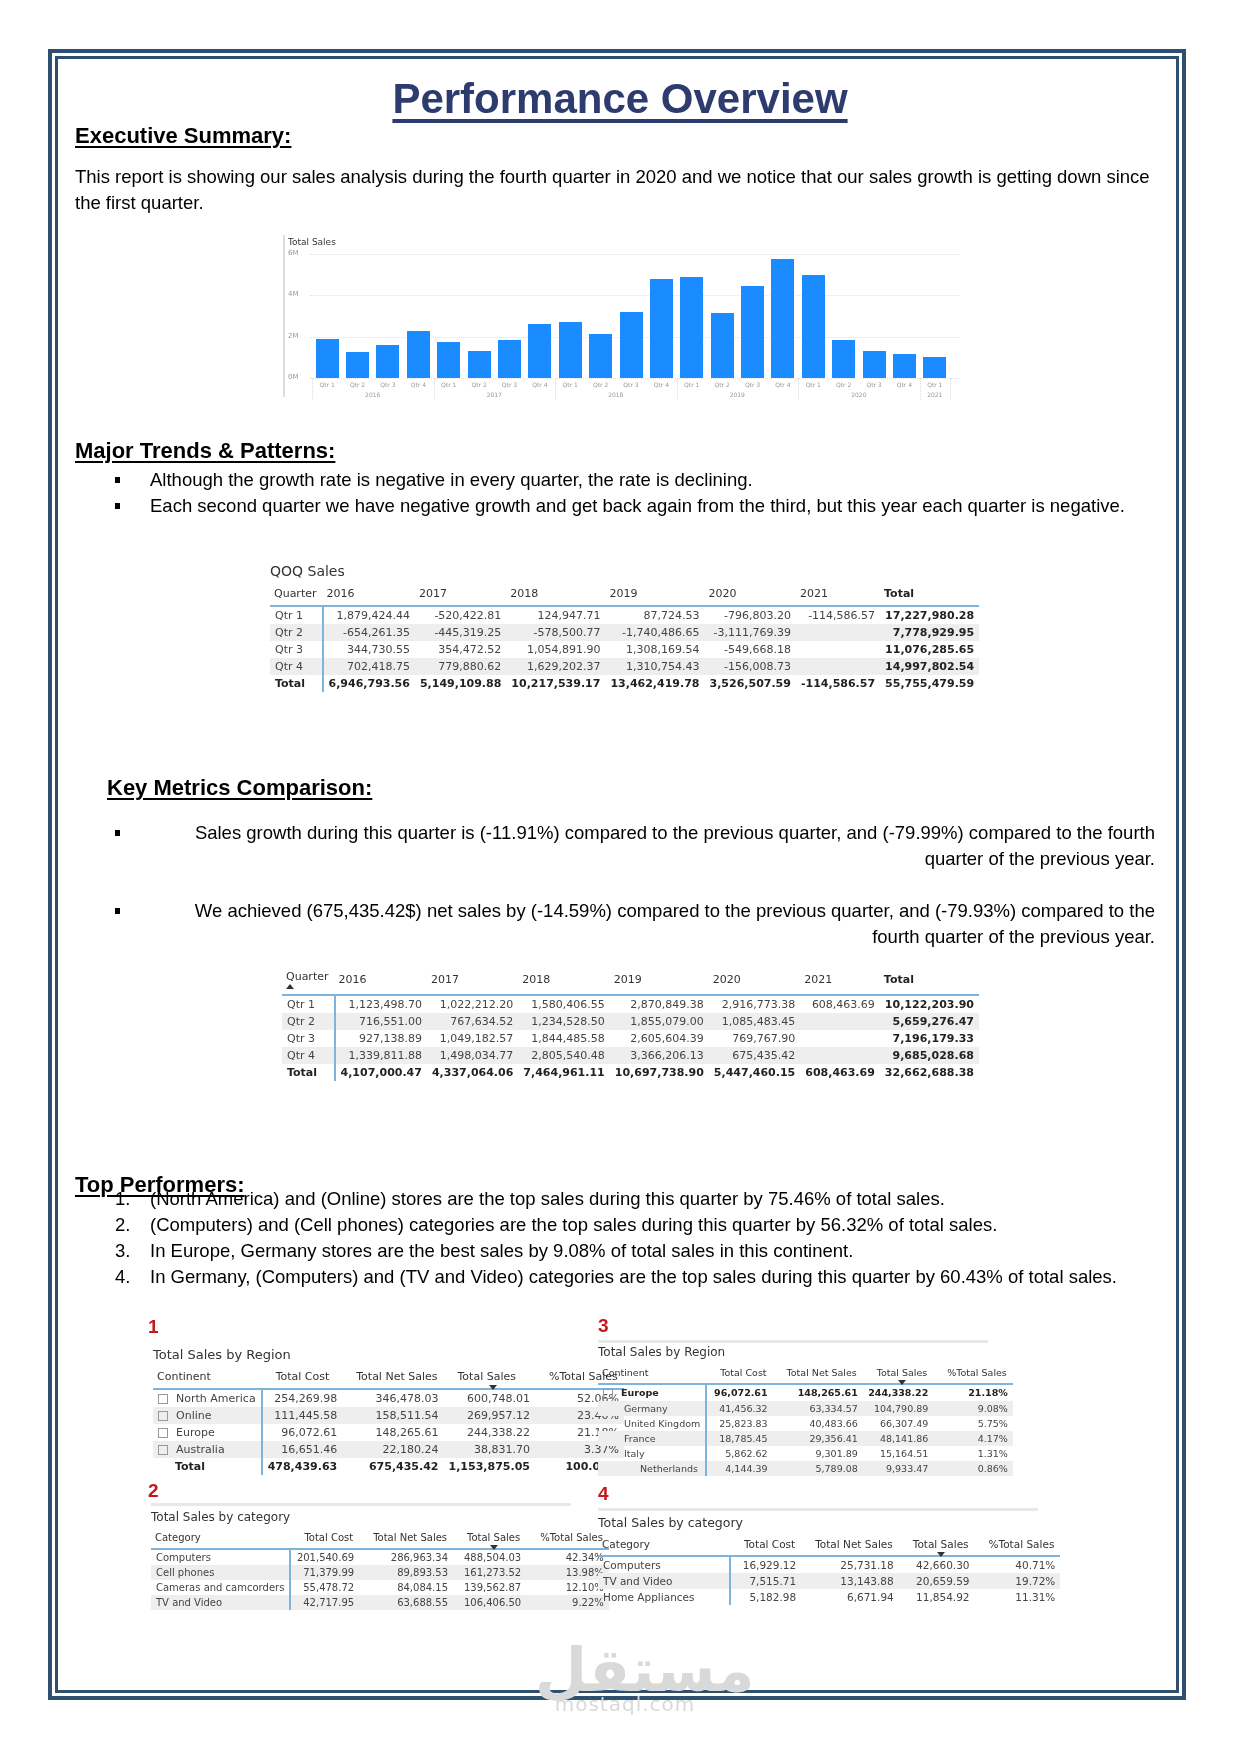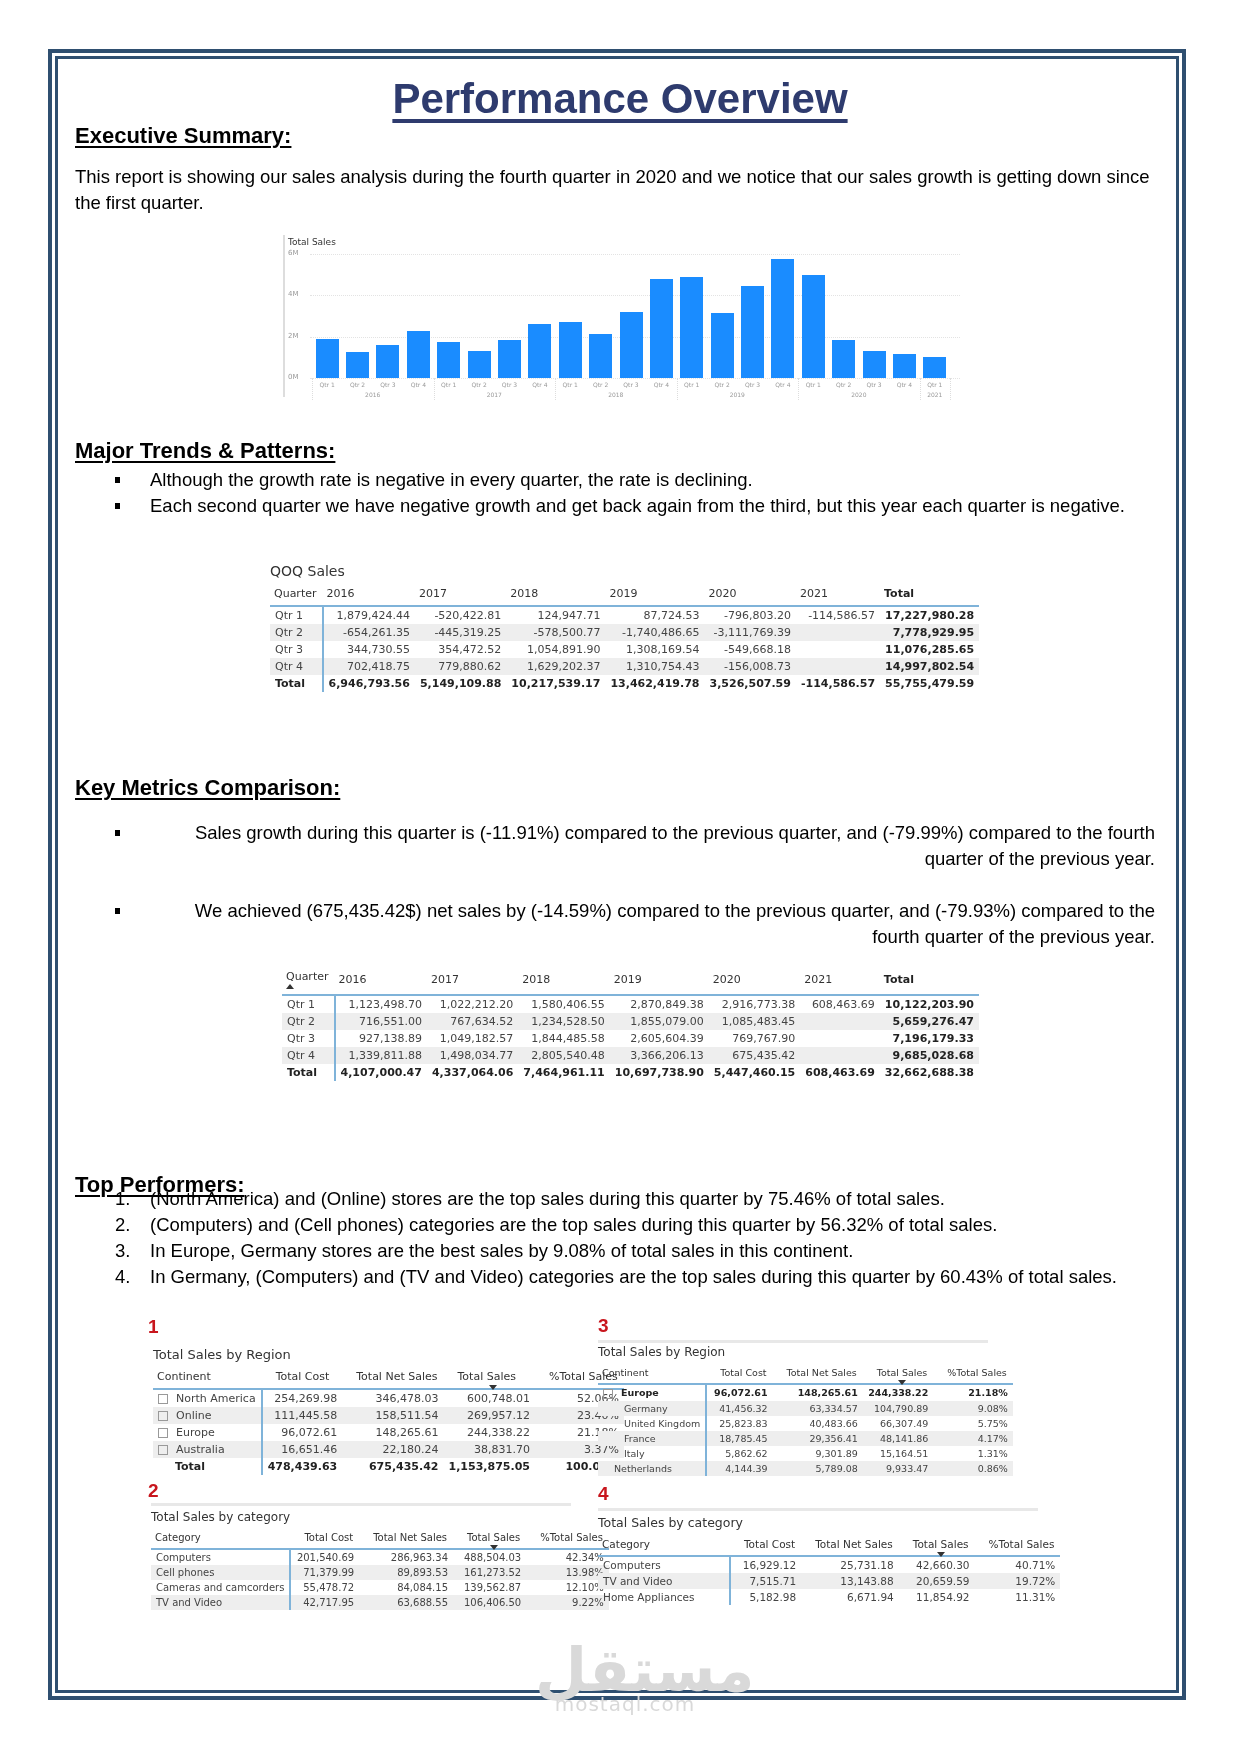--- a/index.html
+++ b/index.html
@@ -212,21 +212,21 @@
             <td>10,217,539.17</td>
             <td>13,462,419.78</td>
             <td>3,526,507.59</td>
             <td>-114,586.57</td>
             <td>55,755,479.59</td>
           </tr>
         </tbody>
       </table>
   </div>
 
-  <div class="h2" style="top:715px;">Key Metrics Comparison:</div>
+  <div class="h2" style="top:715px;margin-left:32px;">Key Metrics Comparison:</div>
   <ul class="bullets" style="top:760px;text-align:right;">
     <li style="margin-bottom:26px;"><span class="mark"></span><span>Sales growth during this quarter is (-11.91%) compared to the previous quarter, and (-79.99%) compared to the fourth quarter of the previous year.</span></li>
     <li><span class="mark"></span><span>We achieved (675,435.42$) net sales by (-14.59%) compared to the previous quarter, and (-79.93%) compared to the fourth quarter of the previous year.</span></li>
   </ul>
 
   <div class="pbi" style="left:207px; top:908px;">
     <table id="net">
         <thead>
           <tr>
             <th><span>Quarter</span><span class="sort-up"></span></th>
@@ -446,21 +446,21 @@
             <td><span>4.17%</span></td>
           </tr>
           <tr>
             <td class="rl" style="padding-left: 26px;"><span>Italy</span></td>
             <td><span>5,862.62</span></td>
             <td><span>9,301.89</span></td>
             <td><span>15,164.51</span></td>
             <td><span>1.31%</span></td>
           </tr>
           <tr class="alt">
-            <td class="rl" style="padding-left: 16px;"><span>Netherlands</span></td>
+            <td class="rl" style="padding-left: 42px;"><span>Netherlands</span></td>
             <td><span>4,144.39</span></td>
             <td><span>5,789.08</span></td>
             <td><span>9,933.47</span></td>
             <td><span>0.86%</span></td>
           </tr>
         </tbody>
       </table>
   </div>
 
   <div class="ref-num" style="left:523px; top:1423px;">4</div>

